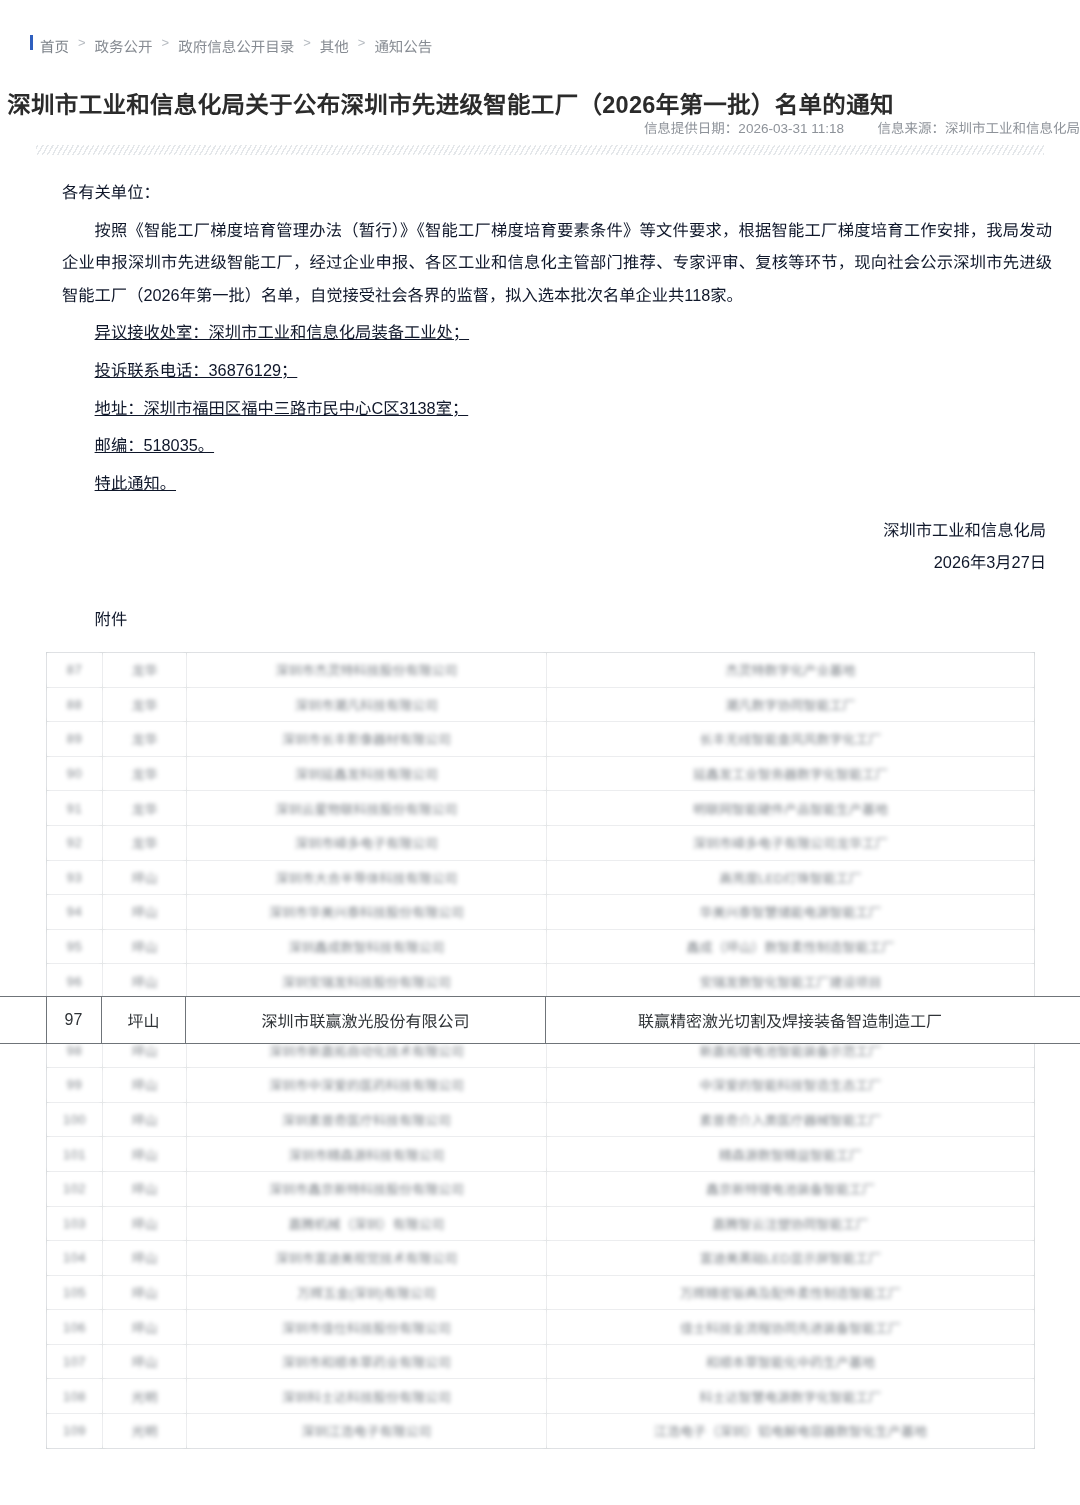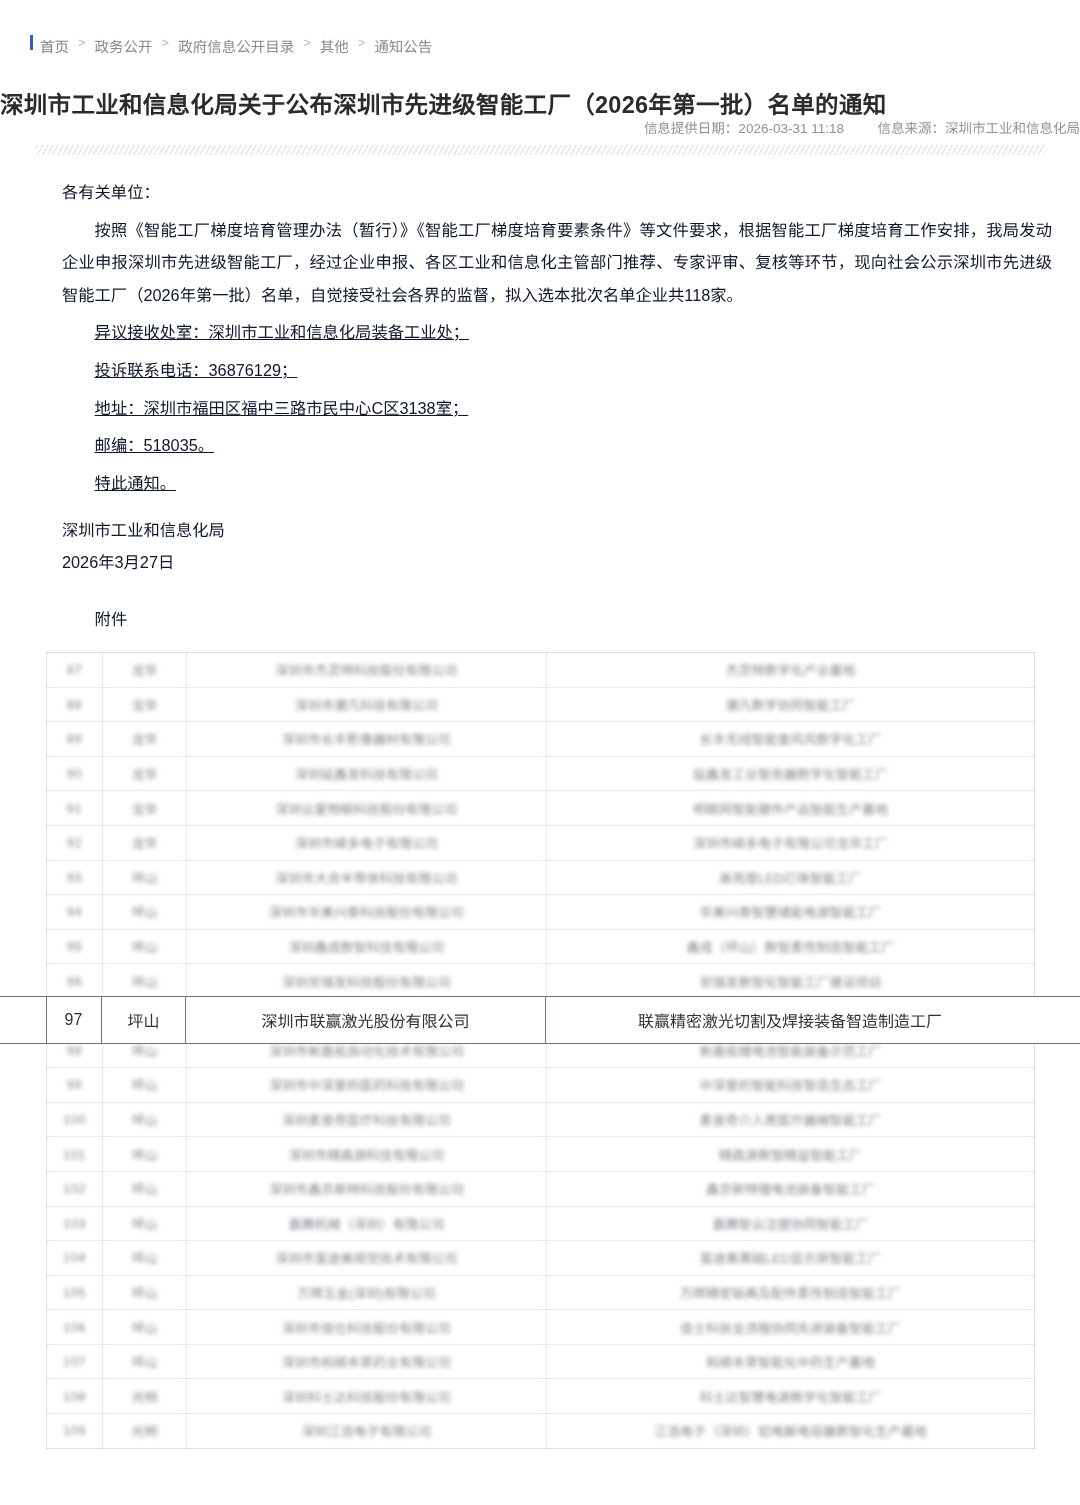--- a/index.html
+++ b/index.html
@@ -38,20 +38,21 @@
     margin: 0 9px;
     color: #b6bbc1;
     font-size: 13px;
   }
 
   
   .doc-title {
     position: absolute;
     left: 0; top: 74px;
     width: 901px;
+    text-align: center;
     font-size: 23.5px;
     font-weight: bold;
     color: #2b2b2b;
     letter-spacing: 0.3px;
     line-height: 1.35;
   }
   .doc-meta {
     position: absolute;
     left: 0; top: 117px;
     width: 1080px;
@@ -85,20 +86,21 @@
   .body-wrap p {
     margin: 0 0 5px 0;
     text-align: justify;
     text-justify: inter-ideograph;
   }
   .p-indent { text-indent: 2em; }
   .p-sub { margin: 0 0 1px 0; padding-left: 2em; text-decoration: underline; }
 
   .sign-block {
     margin-top: 16px;
+    text-align: right;
     padding-right: 6px;
     line-height: 1.95;
   }
   .attach-label {
     margin-top: 24px;
     padding-left: 2em;
   }
 
   
   .table-zone {

